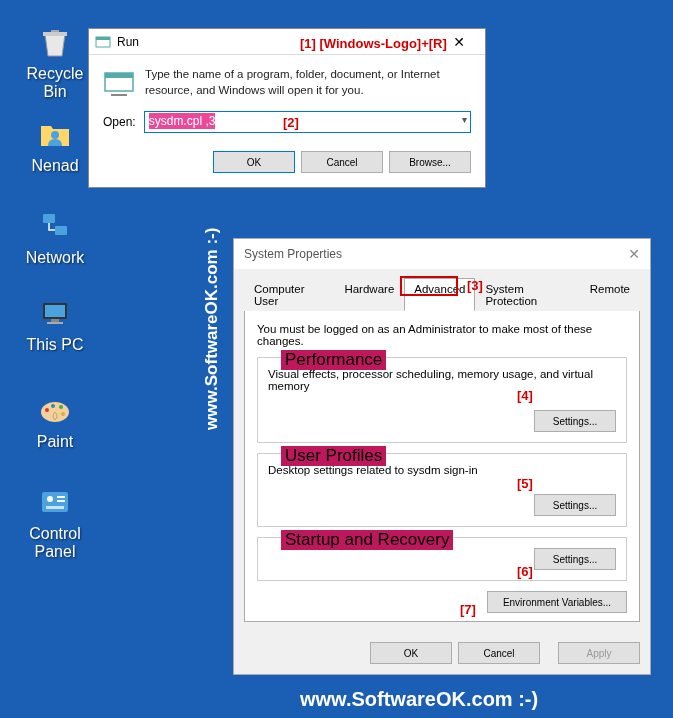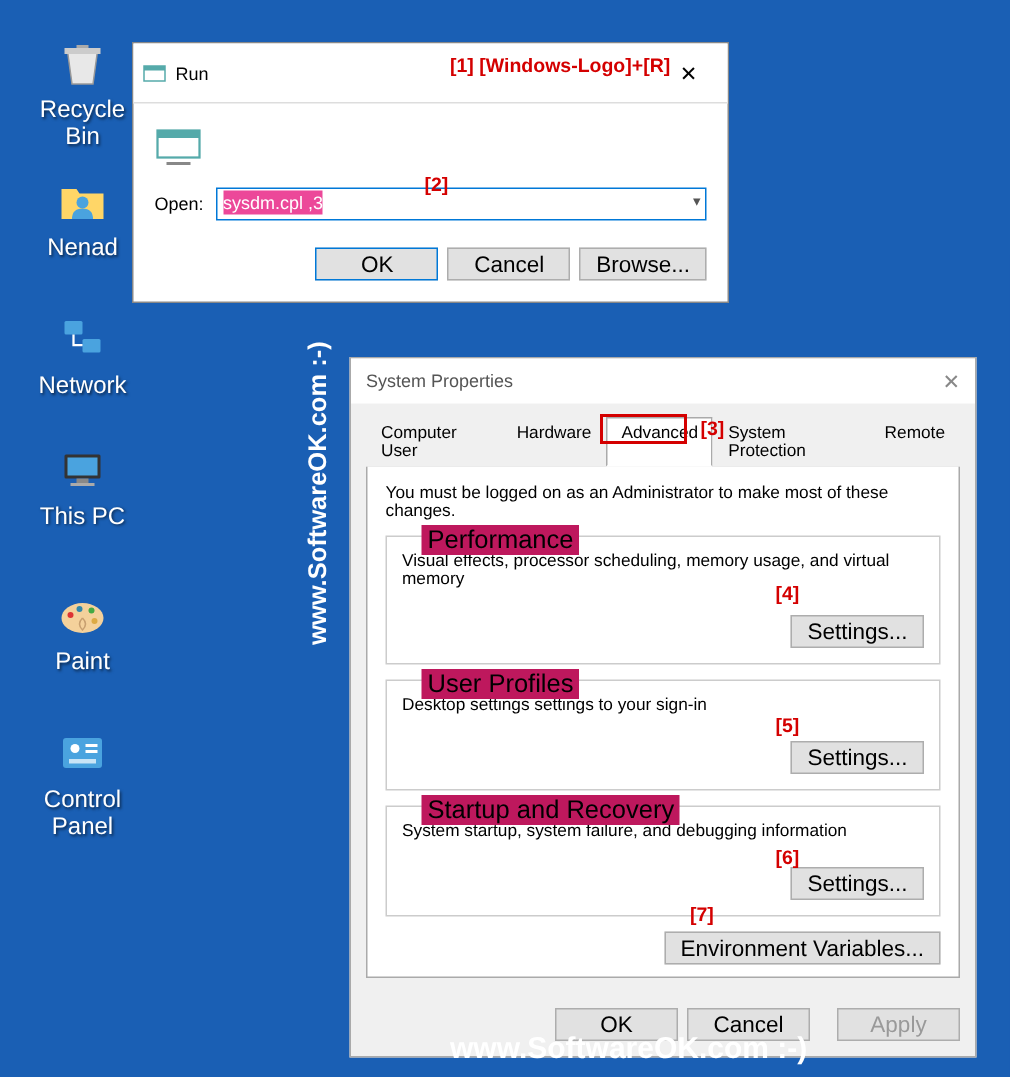--- a/index.html
+++ b/index.html
@@ -28,21 +28,21 @@
 
 
 .run-dialog {
   position: absolute;
   left: 88px; top: 28px;
   width: 398px;
   background: #fff;
   border: 1px solid #888;
 }
 .run-titlebar {
-  height: 40px;
+  height: 26px;
   display: flex; align-items: center;
   padding: 0 6px;
   background: #fff;
   border-bottom: 1px solid #ddd;
 }
 .run-titlebar .ticon { width: 16px; height: 16px; margin-right: 6px; }
 .run-titlebar .title { flex: 1; font-size: 12px; }
 .run-titlebar .close { width: 40px; text-align: center; font-size: 14px; cursor: pointer; }
 .run-body { padding: 12px 14px 6px; display: flex; gap: 10px; }
 .run-body .ricon { width: 32px; height: 32px; flex-shrink: 0; }
@@ -59,21 +59,21 @@
 .run-input .seltext { background: #ec4899; color: #fff; padding: 1px 0; }
 .run-input .chev { position: absolute; right: 4px; top: 3px; font-size: 10px; color: #555; }
 .run-buttons {
   padding: 8px 14px 14px;
   display: flex; justify-content: flex-end; gap: 6px;
 }
 .btn {
   min-width: 82px; height: 22px;
   background: #e1e1e1;
   border: 1px solid #adadad;
-  font-size: 15px;
+  font-size: 10px;
   cursor: pointer;
   padding: 0 10px;
 }
 .btn.primary { border: 1px solid #0078d7; }
 .btn:disabled { color: #999; margin-left: 12px; }
 
 
 .sysprop {
   position: absolute;
   left: 233px; top: 238px;
@@ -246,20 +246,21 @@
       </svg>
     <span class="title">Run</span>
     <span class="close">✕</span>
   </div>
   <div class="run-body">
     <svg class="ricon" viewBox="0 0 32 32">
         <rect x="2" y="6" width="28" height="18" fill="#fff" stroke="#5aa" stroke-width="1.5"></rect>
         <rect x="2" y="6" width="28" height="5" fill="#5aa"></rect>
         <path d="M8 28 L24 28" stroke="#888" stroke-width="2"></path>
       </svg>
+    <div class="rtext">Type the name of a program, folder, document, or Internet resource, and Windows will open it for you.</div>
   </div>
   <div class="run-input-row">
     <span class="olabel">Open:</span>
     <div class="run-input-wrap">
       <div class="run-input">
         <span class="seltext">sysdm.cpl ,3</span>
         <span class="chev">▾</span>
       </div>
     </div>
   </div>
@@ -287,27 +288,26 @@
       <div class="adminnote">You must be logged on as an Administrator to make most of these changes.</div>
 
       <div class="group">
         <span class="glegend">Performance</span>
         <div class="gdesc">Visual effects, processor scheduling, memory usage, and virtual memory</div>
         <div class="gbtns"><button class="btn">Settings...</button></div>
       </div>
 
       <div class="group">
         <span class="glegend">User Profiles</span>
-        <div class="gdesc">Desktop settings settings to your sign-in</div>
+        <div class="gdesc">Desktop settings related to sysdm sign-in</div>
         <div class="gbtns"><button class="btn">Settings...</button></div>
       </div>
 
       <div class="group">
         <span class="glegend">Startup and Recovery</span>
-        <div class="gdesc">System startup, system failure, and debugging information</div>
         <div class="gbtns"><button class="btn">Settings...</button></div>
       </div>
 
       <div class="envrow">
         <button class="btn" style="min-width:140px">Environment Variables...</button>
       </div>
     </div>
   </div>
   <div class="sysprop-footer">
     <button class="btn">OK</button>

